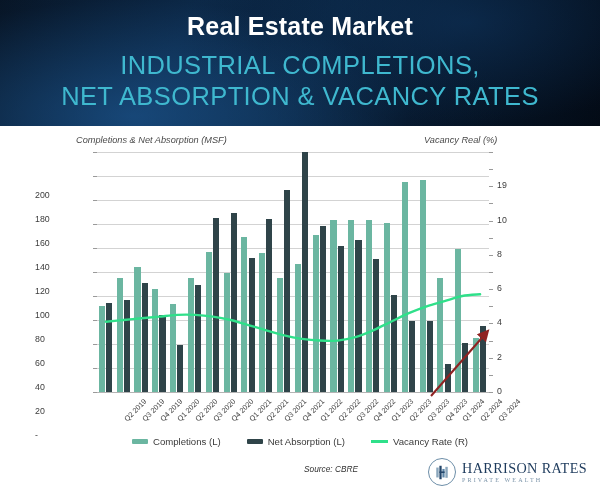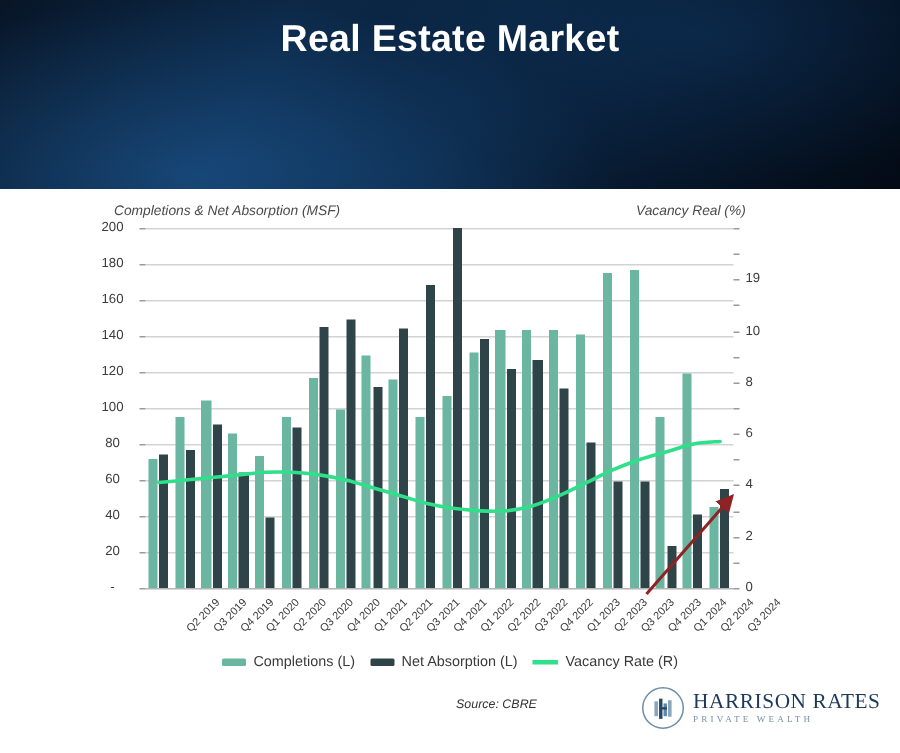--- a/index.html
+++ b/index.html
@@ -68,21 +68,21 @@
     position: absolute; left: 0; width: 100%;
     height: 1px; background: #d3d3d3;
   }
   .gridline.base { background: #b4b4b4; }
 
   .ytick-l, .ytick-r {
     position: absolute;
     font-size: 8.8px; color: #3c3c3c;
     white-space: nowrap;
   }
-  .ytick-l { right: 394px; text-align: center; width: 40px; }
+  .ytick-l { right: 414px; text-align: left; width: 40px; margin-top: 44px; }
   .ytick-r { left: 400px; text-align: left; width: 36px; }
   .tickmark-l, .tickmark-r {
     position: absolute; width: 4px; height: 1px; background: #9a9a9a;
   }
   .tickmark-l { left: -4px; }
   .tickmark-r { left: 392px; }
 
   .bars { position: absolute; left: 0; top: 0; width: 100%; height: 100%; }
   .group { position: absolute; bottom: 0; height: 100%; }
   .bar {
@@ -104,21 +104,21 @@
     position: absolute; left: 0; top: 0;
     width: 392px; height: 240px;
     overflow: visible;
     pointer-events: none;
   }
 
   
   #legend {
     position: absolute; left: 0; top: 310px; width: 600px;
     display: flex; justify-content: center; align-items: center;
-    gap: 10px;
+    gap: 26px;
   }
   .legend-item { display: flex; align-items: center; gap: 5px; }
   .legend-swatch { display: block; }
   .legend-swatch.bar-sw { width: 16px; height: 5px; border-radius: 1px; }
   .legend-swatch.line-sw { width: 17px; height: 2.6px; }
   .legend-label { font-size: 9.6px; color: #3a3a3a; white-space: nowrap; }
 
   
   #source {
     position: absolute; left: 276px; top: 338px;
@@ -145,20 +145,24 @@
     margin-top: 2px;
   }
 </style>
 </head>
 <body>
 
 <div id="page">
 
   <div id="header">
     <div id="header-title">Real Estate Market</div>
+    <div id="header-sub">
+      <span class="l1">INDUSTRIAL COMPLETIONS,</span>
+      <span class="l2">NET ABSORPTION &amp; VACANCY RATES</span>
+    </div>
   </div>
 
   <div id="chart-panel">
 
     <div class="axis-caption" id="caption-left">Completions &amp; Net Absorption (MSF)</div>
     <div class="axis-caption" id="caption-right">Vacancy Real (%)</div>
 
     <div id="plot">
       <div id="grid-layer">
           <div class="gridline base" style="top: 239.5px;"></div>

